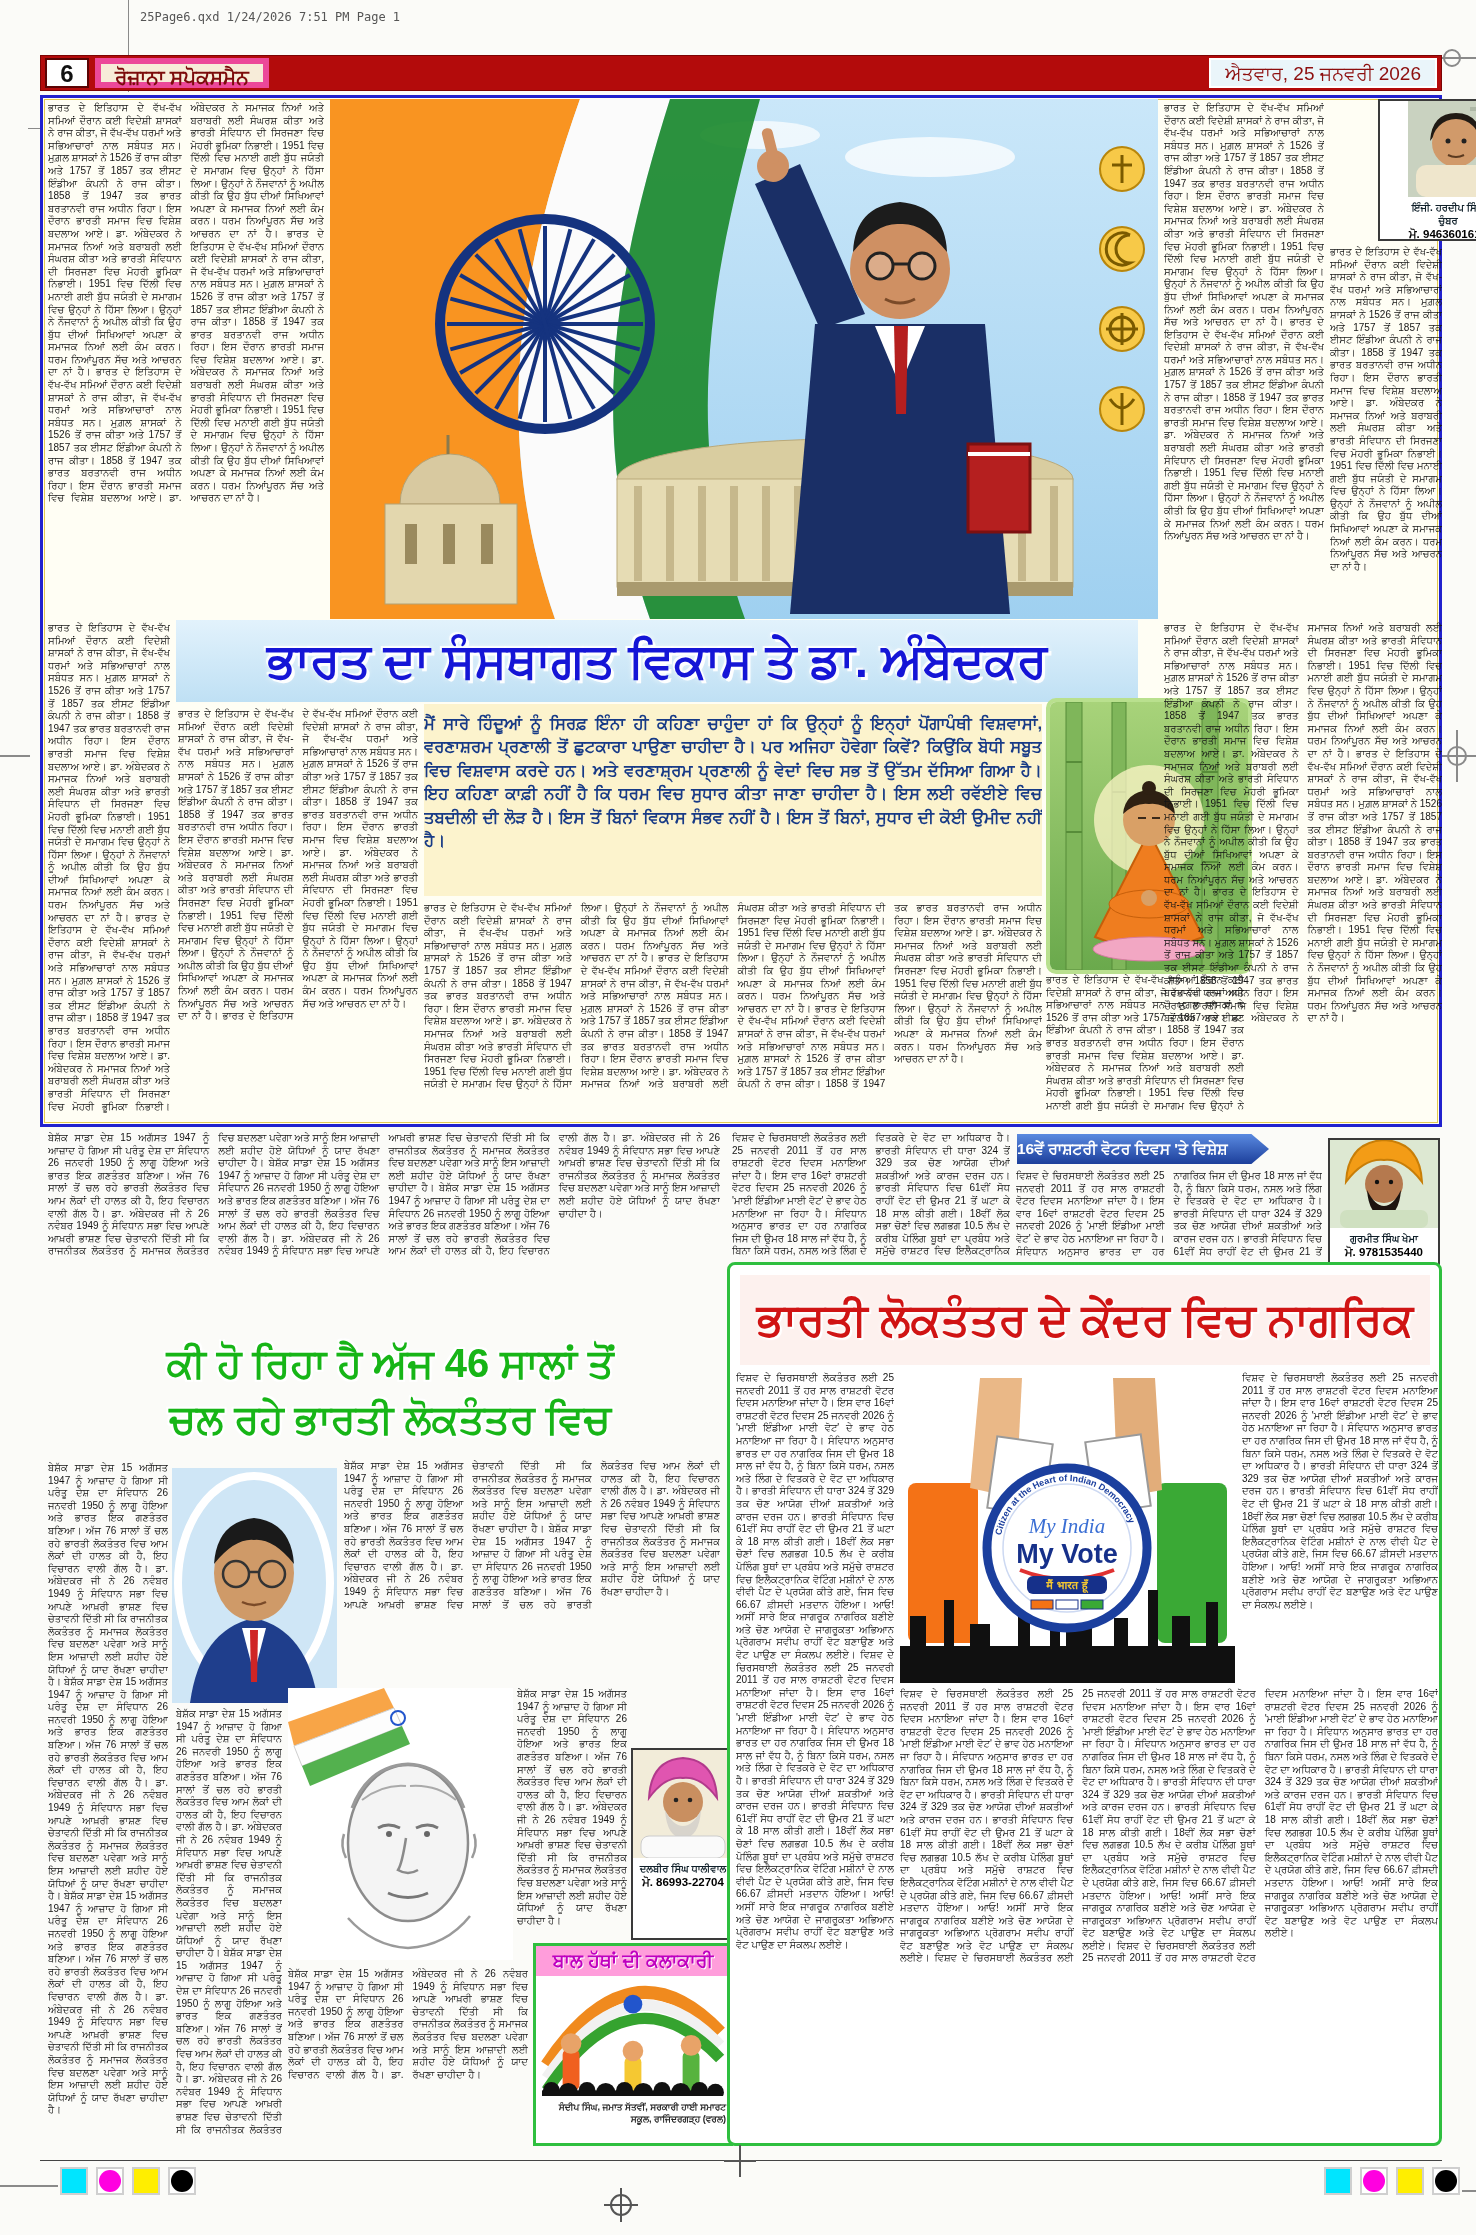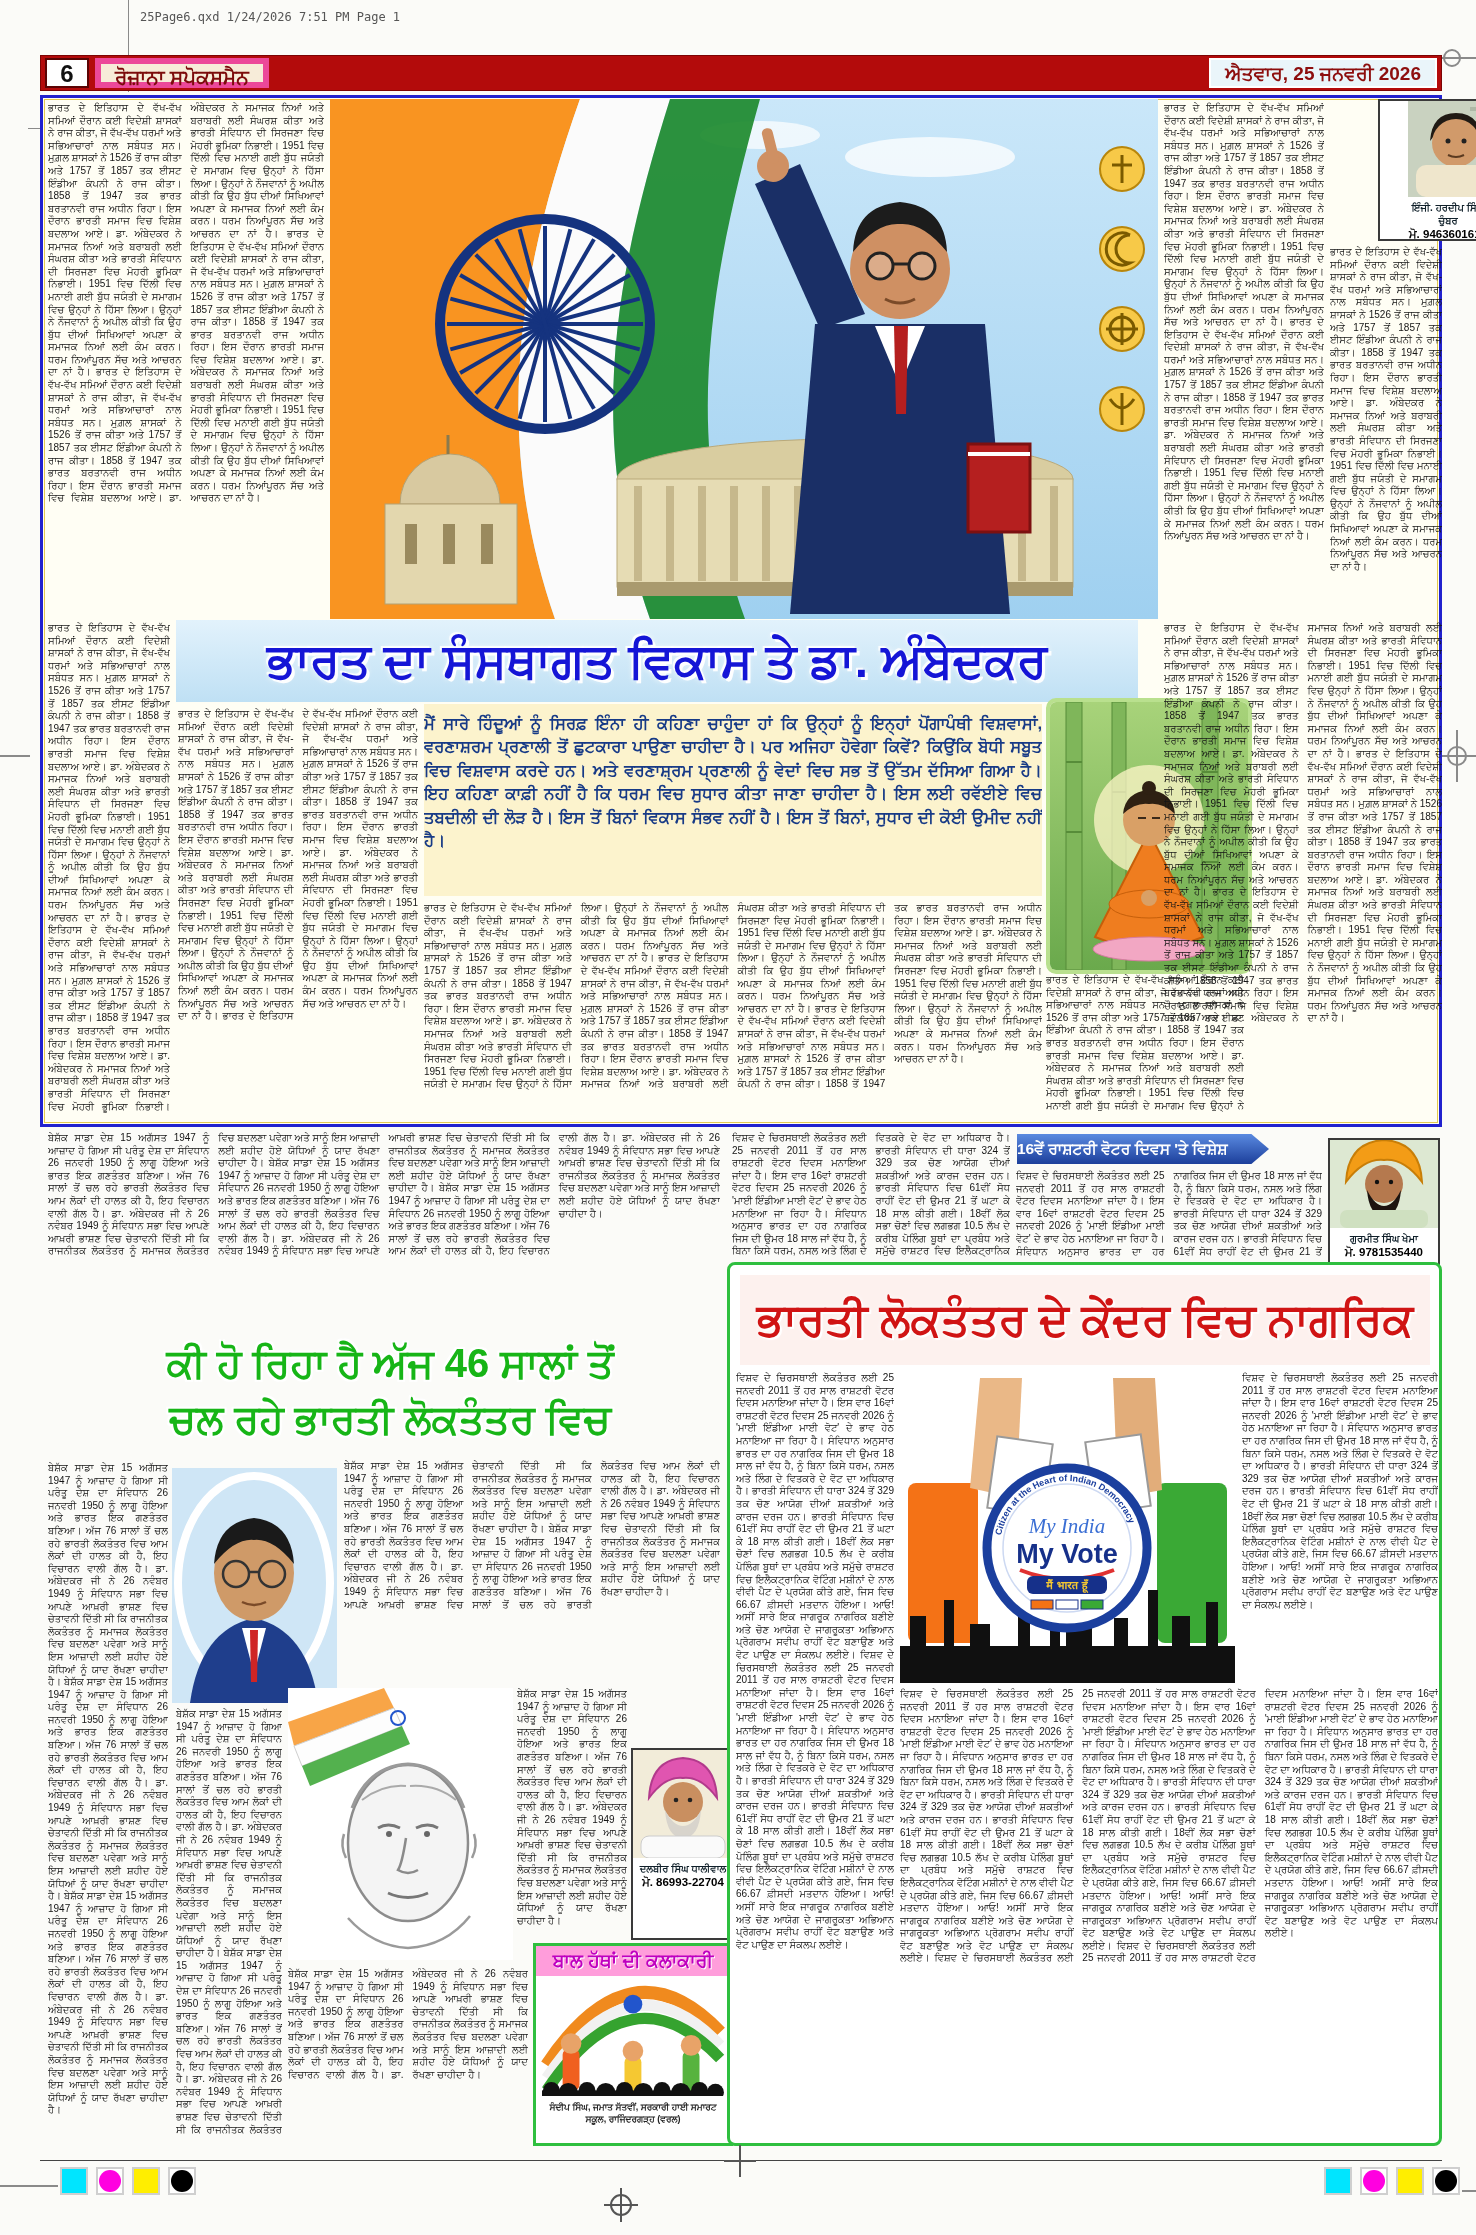--- a/index.html
+++ b/index.html
@@ -12,21 +12,21 @@
   .printline{position:absolute;left:140px;top:10px;font-family:"DejaVu Sans Mono","Liberation Mono",monospace;
        font-size:12px;color:#555;}
   
   .masthead{position:absolute;left:40px;top:55px;width:1402px;height:36px;background:#b30b0b;
        border:1px solid #7c0404;box-sizing:border-box;}
   .pagenum{position:absolute;left:4px;top:2px;width:44px;height:30px;background:#fff;border:2px solid #5a0404;
        box-sizing:border-box;text-align:center;font-weight:bold;font-size:24px;line-height:27px;color:#111;}
   .papername{position:absolute;left:54px;top:2px;height:30px;padding:0 14px;background:#f7ecd9;border:6px solid #ec4899;
        box-sizing:border-box;font-weight:bold;font-size:20px;line-height:27px;color:#7c0b0b;}
   .datebox{position:absolute;right:4px;top:2px;height:30px;padding:0 14px;background:#eaf5fa;border:2px solid #fff;
-       box-sizing:border-box;font-weight:bold;font-size:19px;line-height:27px;color:#8d0e0e;}
+       box-sizing:border-box;font-weight:normal;font-size:19px;line-height:27px;color:#8d0e0e;}
   
   .a1box{position:absolute;left:40px;top:95px;width:1402px;height:1032px;background:#fffef4;
        border:3px solid #2121ce;outline:1px solid #e3c94f;outline-offset:-5px;box-sizing:border-box;}
   .a1headline{position:absolute;left:176px;top:620px;width:962px;height:82px;
        background:linear-gradient(180deg,#e2f2fc 0%,#bfe0f4 100%);
        text-align:center;font-size:48px;font-weight:800;color:#1515d6;line-height:82px;white-space:nowrap;
        text-shadow:3px 3px 0 rgba(255,255,255,.95),-2px -2px 0 rgba(255,255,255,.85),0 0 6px #fff;overflow:hidden;}
   .quote{position:absolute;left:424px;top:704px;width:618px;height:192px;background:#fcf3cd;
        box-sizing:border-box;padding:8px 0;font-size:16.5px;font-weight:bold;color:#173a86;
        line-height:1.42;text-align:justify;overflow:hidden;}
@@ -44,21 +44,21 @@
   .a3box{position:absolute;left:727px;top:1262px;width:715px;height:884px;background:#fff;
        border:3px solid #2fbf3f;border-radius:8px;box-sizing:border-box;}
   .a3headline{position:absolute;left:740px;top:1275px;width:690px;height:90px;background:#fdf1ee;
        text-align:center;font-size:45px;font-weight:800;color:#d01414;line-height:90px;white-space:nowrap;
        text-shadow:2px 2px 0 #fff,0 0 5px #fff;overflow:hidden;}
   
   .artbox{position:absolute;left:533px;top:1943px;width:200px;height:203px;background:#fff;
        border:3px solid #2fbf3f;box-sizing:border-box;}
   .artbox .band{height:30px;background:#ff9ddb;text-align:center;font-size:19px;font-weight:800;color:#bf00bf;
        line-height:30px;text-shadow:1px 1px 0 #fff;}
-  .artbox .caption{font-size:9px;font-weight:bold;color:#222;text-align:center;line-height:11.5px;padding:2px 4px;}
+  .artbox .caption{font-size:9px;font-weight:bold;color:#222;text-align:right;line-height:11.5px;padding:2px 4px;}
   .cmyk{position:absolute;width:28px;height:28px;border:2px solid #cfcfcf;background:#fff;box-sizing:border-box;}
 </style>
 </head>
 <body>
 
 <div class="page">
 
   <div class="crop" style="left:128px;top:0;width:1px;height:92px;"></div>
   <div class="printline">25Page6.qxd  1/24/2026  7:51 PM  Page 1</div>
   <svg class="abs" style="left:1428px;top:40px;" width="48" height="36">

